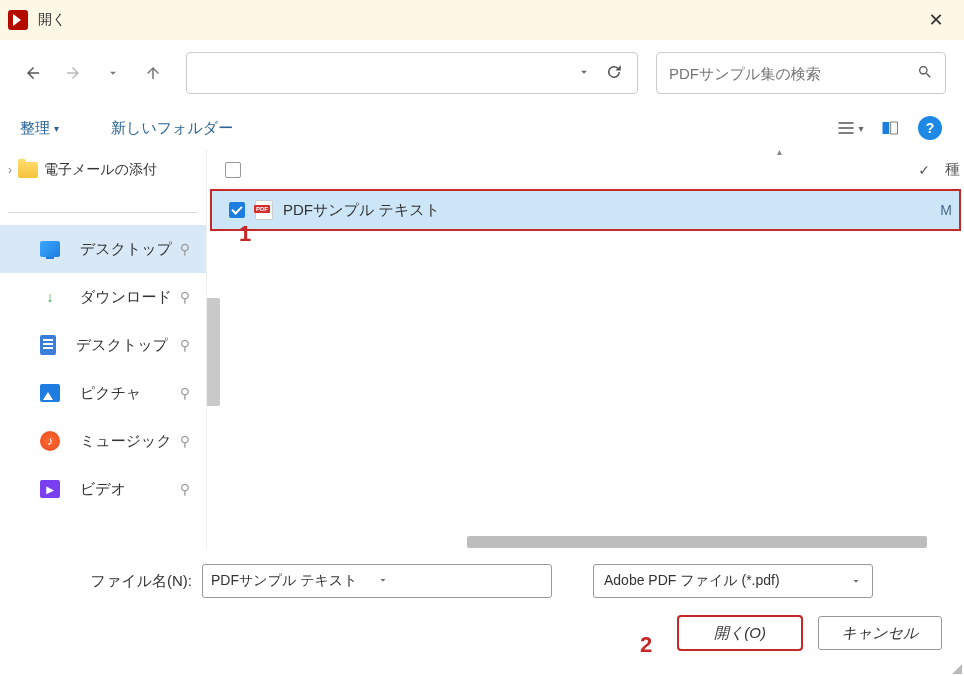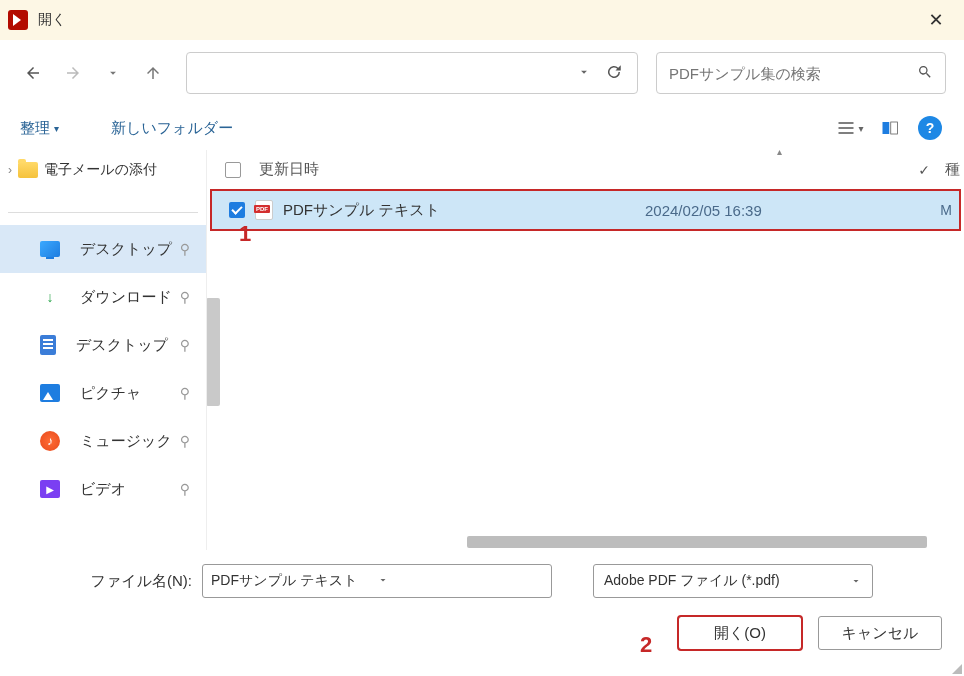--- a/index.html
+++ b/index.html
@@ -93,21 +93,21 @@
 
 
 .bottom { position: absolute; left: 0; right: 0; bottom: 8px; height: 116px; padding: 12px 22px 0; }
 .fnrow { display: flex; align-items: center; gap: 10px; margin-bottom: 18px; }
 .fnrow .lbl { font-size: 15px; }
 .fninput { width: 350px; height: 34px; border: 1px solid #999; border-radius: 3px; padding: 0 8px; display: flex; align-items: center; background: #fff; }
 .fninput span { flex: 1; }
 .fninput .dd { color: #666; cursor: pointer; }
 .filter { width: 280px; height: 34px; border: 1px solid #999; border-radius: 3px; padding: 0 10px; display: flex; align-items: center; background: #fff; cursor: pointer; margin-left: 31px; }
 .filter span { flex: 1; }
-.btnrow { display: flex; justify-content: flex-end; gap: 16px; }
+.btnrow { display: flex; justify-content: flex-end; gap: 16px; font-style: italic; }
 .btn { width: 124px; height: 34px; border: 1px solid #999; border-radius: 3px; background: #fff; display: flex; align-items: center; justify-content: center; cursor: pointer; font-size: 15px; }
 .btn.primary { outline: 2px solid #c62828; outline-offset: -1px; }
 
 .resize { position: absolute; right: 2px; bottom: 2px; width: 12px; height: 12px; }
 .resize::after { content: ""; position: absolute; right: 0; bottom: 0; width: 0; height: 0; border-right: 10px solid #bbb; border-top: 10px solid transparent; }
 </style>
 </head>
 <body>
 
 <div class="titlebar">
@@ -224,31 +224,29 @@
         <span class="qlbl">ビデオ</span>
         <span class="pin">⚲</span>
       </div>
     </div>
     <div class="scroll"></div>
   </div>
 
   <div class="filepane">
     <div class="colhdr">
       <div class="chk"></div>
-      <div class="datecol">更新日時</div>
       <span class="upcaret">▴</span>
       <span class="check">✓</span>
       <div class="typecol">種</div>
     </div>
 
     <div class="filerow selected">
       <div class="chk"></div>
       <div class="pdficon"></div>
       <div class="fname">PDFサンプル テキスト</div>
-      <div class="fdate">2024/02/05 16:39</div>
       <div class="ftype">M</div>
     </div>
 
     <div class="hscroll"></div>
   </div>
 </div>
 
 <div class="annot annot1">1</div>
 <div class="annot annot2">2</div>
 

